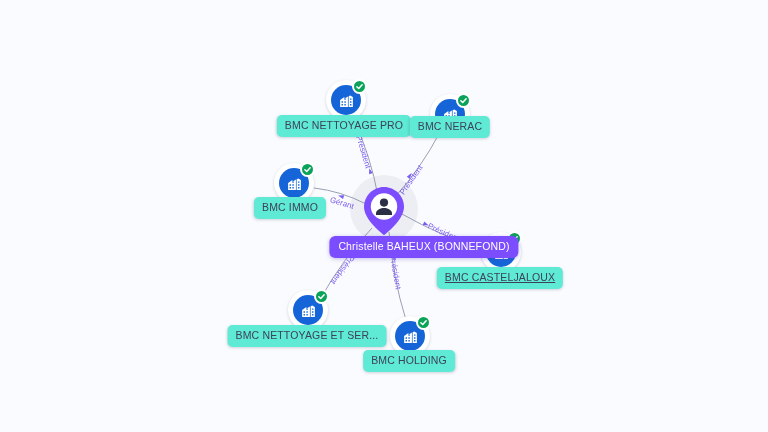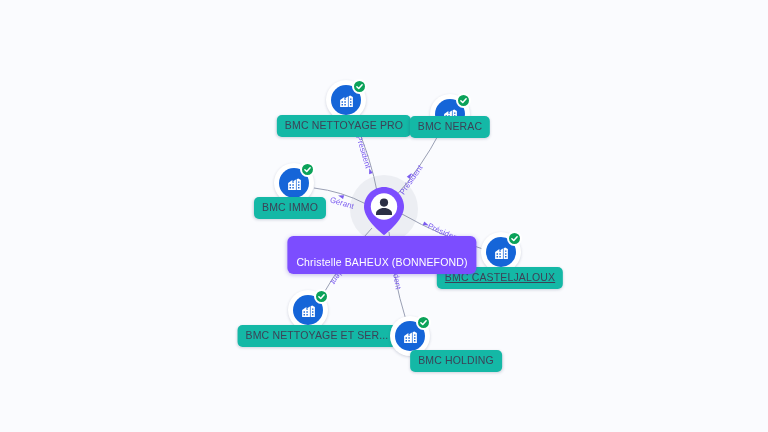--- a/index.html
+++ b/index.html
@@ -64,37 +64,38 @@
     width: 68px; height: 68px;
     border-radius: 50%;
     background: rgba(120,125,150,0.10);
   }
   .person-pin { position: absolute; left: 0; top: 0; }
 
   
   .node-label {
     position: absolute;
     transform: translate(-50%, 0);
-    background: #14b8a6;
+    background: #5eead4;
     color: #3c4257;
     font-size: 10.5px;
     line-height: 1;
     letter-spacing: 0.15px;
     padding: 5px 8px 6px 8px;
     border-radius: 5px;
     white-space: nowrap;
     box-shadow: 0 1px 3px rgba(40,50,90,0.20);
   }
   .node-label.primary {
     background: #7c4dff;
     color: #ffffff;
     font-size: 10.5px;
     border-radius: 6px;
-    padding: 21px 9px 6px 9px;
+    padding: 5px 9px 6px 9px;
     box-shadow: 0 1px 4px rgba(90,60,200,0.35);
+    margin-left: 42px;
   }
   .edge-label {
     position: absolute;
     color: #7b5cf0;
     font-size: 8px;
     line-height: 1;
     white-space: nowrap;
     transform-origin: 0 50%;
     pointer-events: none;
   }
@@ -207,36 +208,36 @@
     <path fill="#ffffff" d="M3 21V11.2L9 7.2V9.6l5-3.2V21H3zm2-2h2v-2H5v2zm0-4h2v-2H5v2zm4 4h2v-2H9v2zm0-4h2v-2H9v2zm0-4h2V9H9v2z"></path>
     <path fill="#ffffff" d="M15 21V6.1l2.2-1.3 3.8 2.4V21h-6zm2-2h2v-2h-2v2zm0-4h2v-2h-2v2zm0-4h2V9h-2v2z"></path>
   </svg>
         </div>
         <div class="verified-badge">
           <svg width="9" height="9" viewBox="0 0 24 24" aria-hidden="true">
     <path fill="none" stroke="#ffffff" stroke-width="4" stroke-linecap="round" stroke-linejoin="round" d="M5 12.5l5 5 9-10"></path>
   </svg>
         </div>
       </div>
-      <div class="node-label" style="left: 317px; top: 325px;">BMC NETTOYAGE ET SER...</div>
+      <div class="node-label" style="left: 307px; top: 325px;">BMC NETTOYAGE ET SER...</div>
       <div class="company-node" style="left: 410px; top: 336px;">
         <div class="company-ring"></div>
         <div class="company-disc">
           <svg width="17" height="17" viewBox="0 0 24 24" aria-hidden="true">
     <path fill="#ffffff" d="M3 21V11.2L9 7.2V9.6l5-3.2V21H3zm2-2h2v-2H5v2zm0-4h2v-2H5v2zm4 4h2v-2H9v2zm0-4h2v-2H9v2zm0-4h2V9H9v2z"></path>
     <path fill="#ffffff" d="M15 21V6.1l2.2-1.3 3.8 2.4V21h-6zm2-2h2v-2h-2v2zm0-4h2v-2h-2v2zm0-4h2V9h-2v2z"></path>
   </svg>
         </div>
         <div class="verified-badge">
           <svg width="9" height="9" viewBox="0 0 24 24" aria-hidden="true">
     <path fill="none" stroke="#ffffff" stroke-width="4" stroke-linecap="round" stroke-linejoin="round" d="M5 12.5l5 5 9-10"></path>
   </svg>
         </div>
       </div>
-      <div class="node-label" style="left: 409px; top: 350px; margin-left: 47px;">BMC HOLDING</div>
+      <div class="node-label" style="left: 409px; top: 350px;">BMC HOLDING</div>
       <div class="person-node" style="left: 384px; top: 211px;">
         <div class="person-halo"></div>
         <div class="person-pin"><svg width="40" height="48" viewBox="0 0 40 48" aria-hidden="true">
     <path fill="#7c4dff" d="M20 0C9 0 0 8.9 0 19.9 0 33.4 20 48 20 48s20-14.6 20-28.1C40 8.9 31 0 20 0z"></path>
     <circle cx="20" cy="19.5" r="13.2" fill="#ffffff"></circle>
     <circle cx="20" cy="15.6" r="4.1" fill="#2b2f45"></circle>
     <path fill="#2b2f45" d="M20 21c-4.6 0-8 2.6-8 5.4V28h16v-1.6c0-2.8-3.4-5.4-8-5.4z"></path>
   </svg></div>
       </div>
       <div class="node-label primary" style="left: 382px; top: 236px;">Christelle BAHEUX (BONNEFOND)</div>

